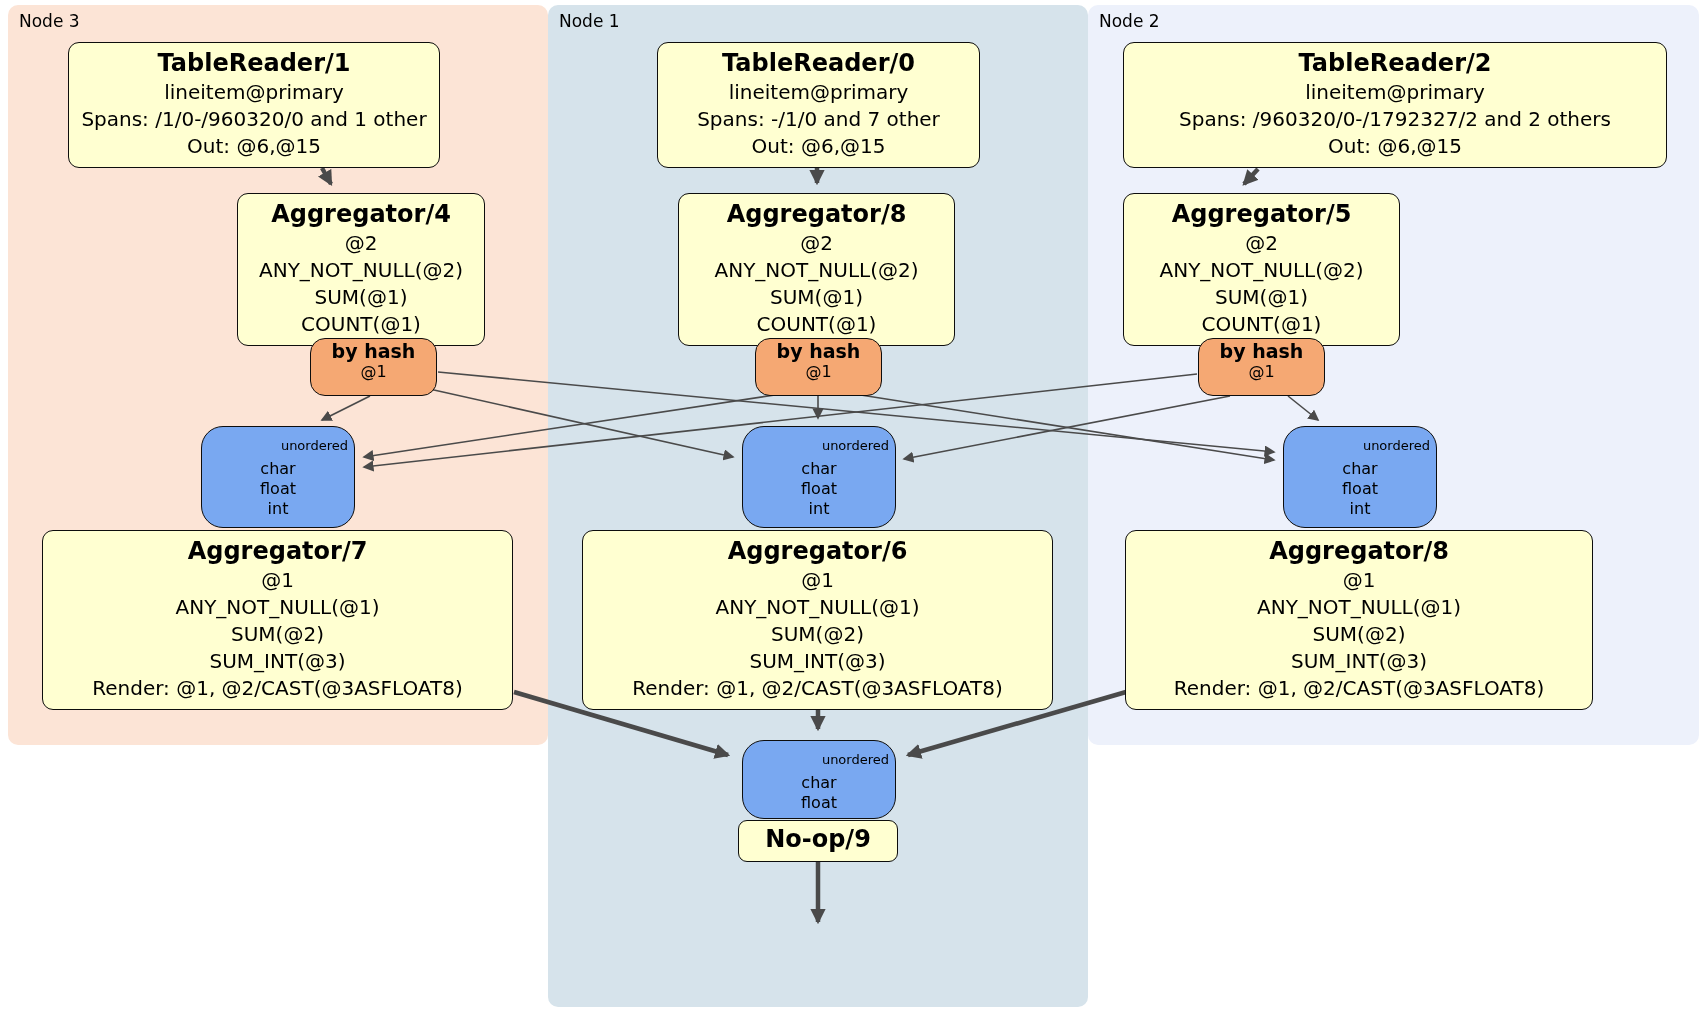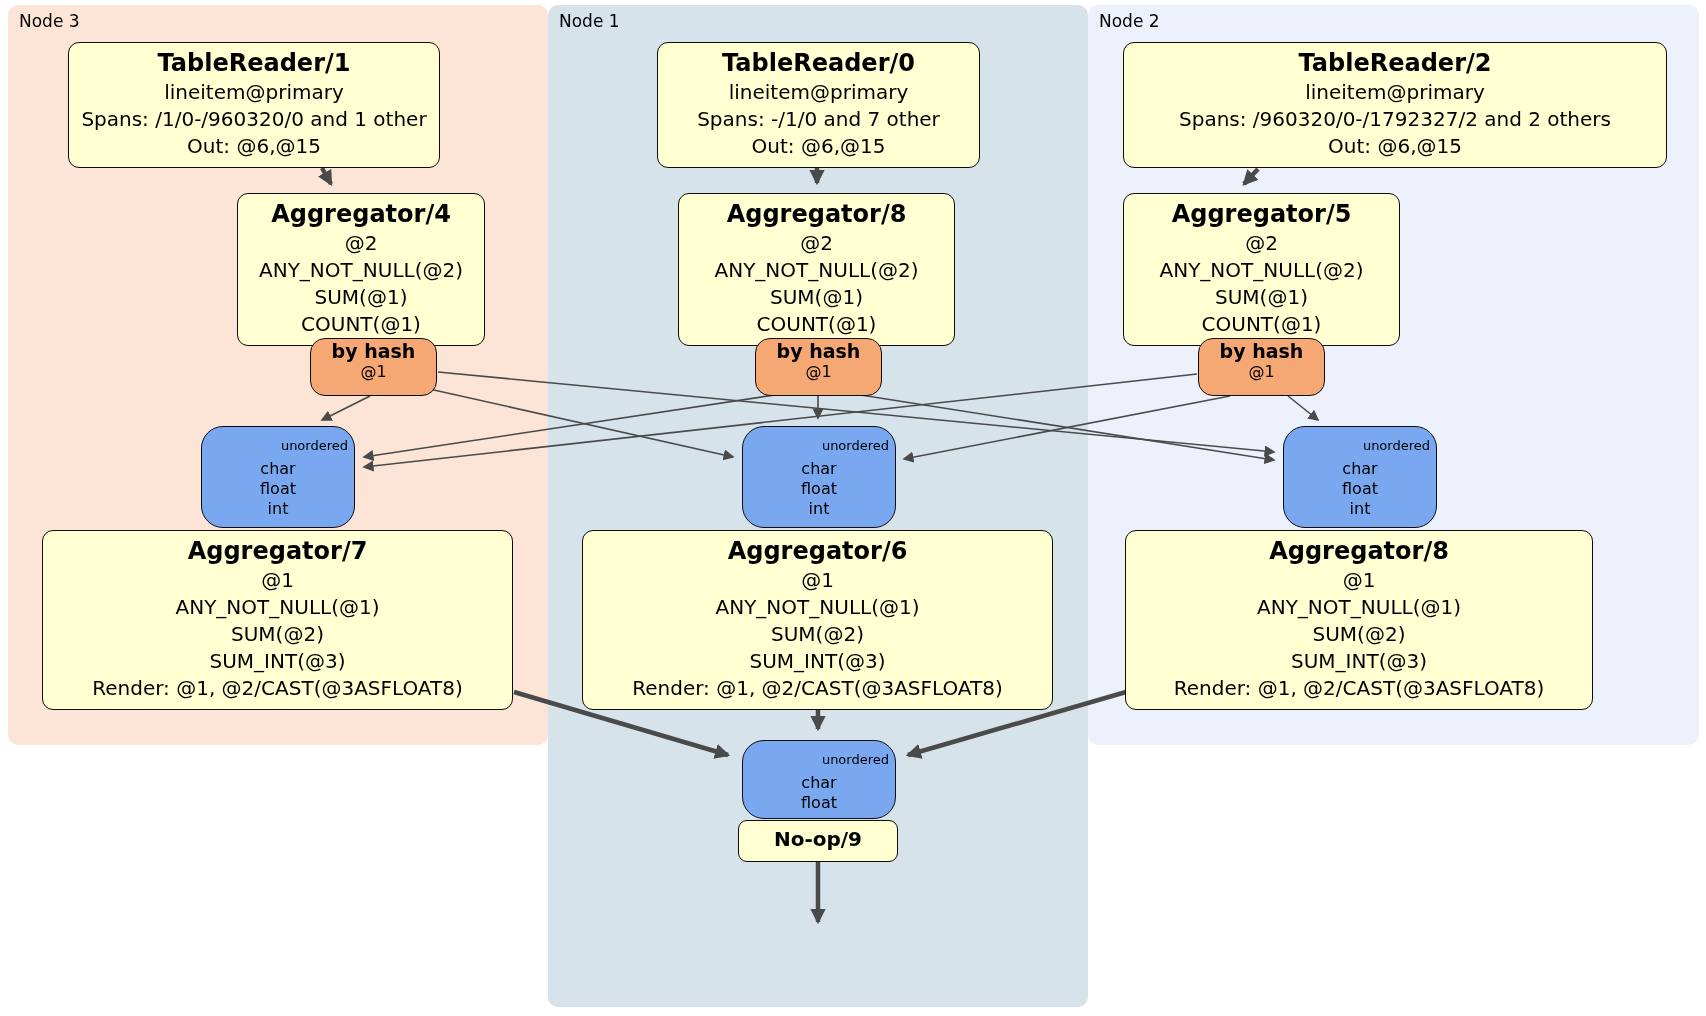--- a/index.html
+++ b/index.html
@@ -30,21 +30,21 @@
   .proc   { background:var(--proc-fill); border-radius:11px; font-size:20px;
             line-height:27px; padding:5px 6px 7px; }
   .proc .title { font-size:24px; line-height:31px; font-weight:700; }
   .router { background:var(--router-fill); border-radius:15px; font-size:16px;
             line-height:18px; padding:0 6px; z-index:4; }
   .router .title { font-size:19px; line-height:24px; font-weight:700; }
   .sync   { background:var(--sync-fill); border-radius:22px; font-size:16px;
             line-height:20px; padding:6px 6px; }
   .sync .title { font-size:13px; line-height:26px; font-weight:400;text-align:right; }
   .term   { background:var(--proc-fill); border-radius:9px; font-weight:700;
-            font-size:20px; line-height:29px; padding:4px 2px; }
+            font-size:24px; line-height:29px; padding:4px 2px; }
 </style>
 </head>
 <body>
 
 <div class="canvas">
 
   <div class="panel" id="panel-node3">
     <div class="panel-label">Node 3</div>
   </div>
   <div class="panel" id="panel-node1">

